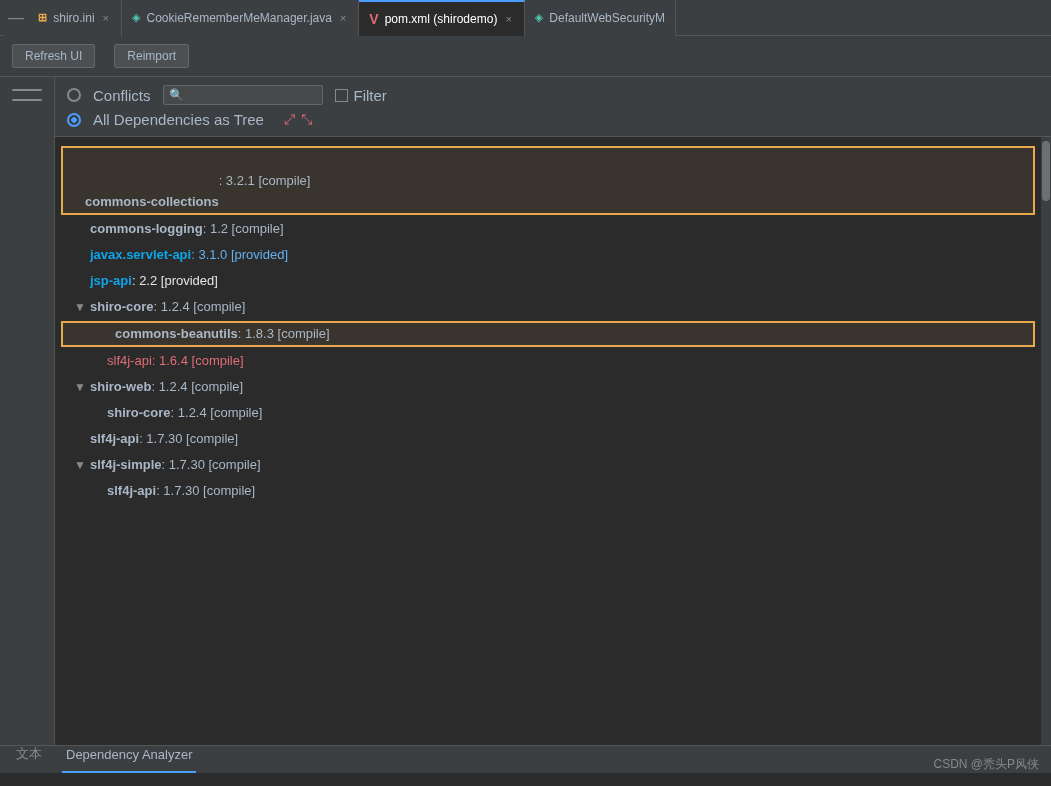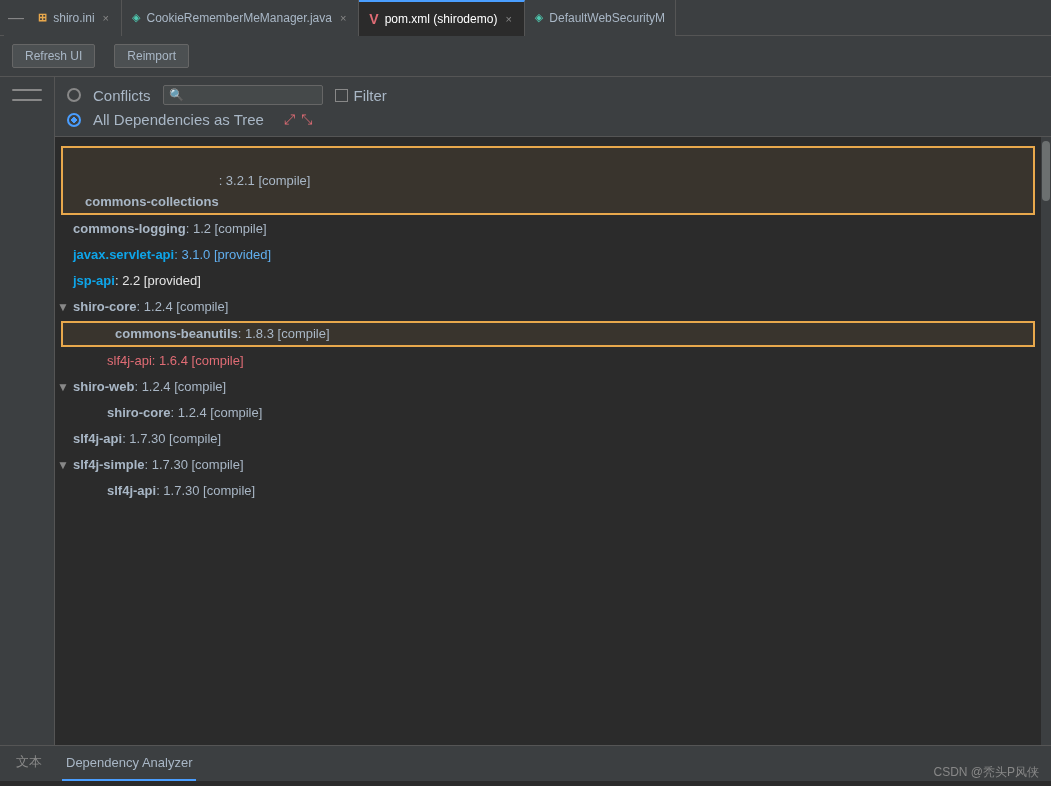--- a/index.html
+++ b/index.html
@@ -197,21 +197,21 @@
       padding: 8px 0;
       position: relative;
     }
     .tree-area::-webkit-scrollbar { width: 10px; }
     .tree-area::-webkit-scrollbar-track { background: #3c3f41; }
     .tree-area::-webkit-scrollbar-thumb { background: #5a5a5a; border-radius: 5px; }
 
     .tree-item {
       display: flex;
       align-items: center;
-      padding: 2px 2px;
+      padding: 2px 19px;
       line-height: 22px;
       white-space: nowrap;
     }
     .tree-item.highlighted {
       border: 2px solid #e8a84c;
       background: rgba(232, 168, 76, 0.08);
       margin: 1px 6px;
       padding: 0 6px;
     }
     .tree-item.indented { padding-left: 36px; }
@@ -228,21 +228,21 @@
     .dep-name.blue { color: #0ea5e9; }
     .dep-version { color: #a9b7c6; }
     .dep-conflict { color: #e06c75; }
     .dep-conflict-note { color: #e06c75; }
 
     
     .bottom-bar {
       display: flex;
       align-items: flex-end;
       background: #3c3f41;
-      height: 36px;
+      height: 28px;
       border-top: 1px solid #555;
       padding: 0 12px;
       gap: 16px;
     }
     .bottom-tab {
       height: 36px;
       display: flex;
       align-items: center;
       color: #888;
       font-size: 13px;

